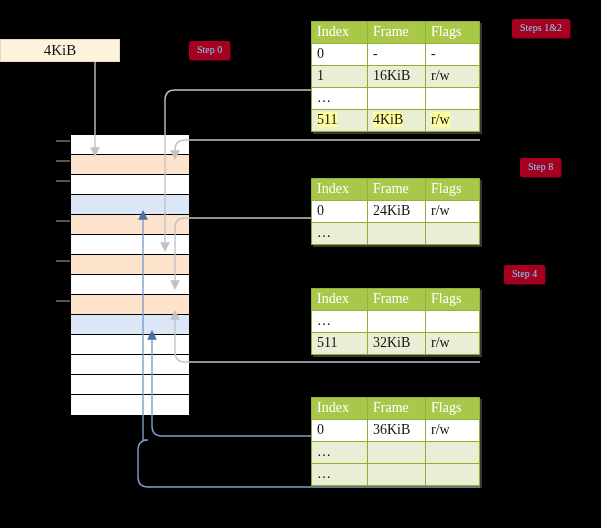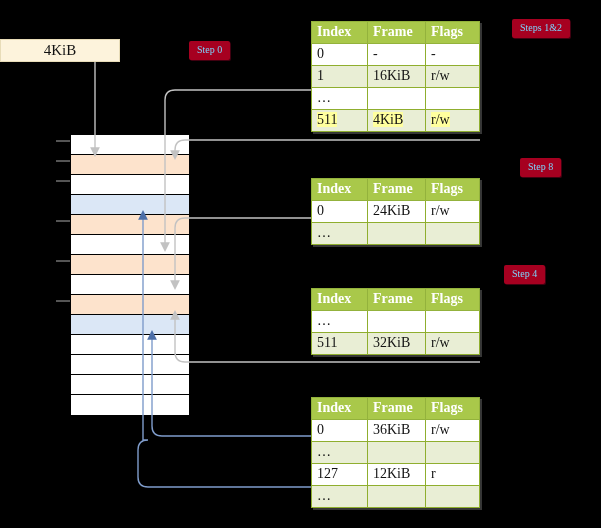--- a/index.html
+++ b/index.html
@@ -94,21 +94,21 @@
     height: 20px;
     box-sizing: border-box;
     color: #111111;
     text-align: left;
     overflow: hidden;
     white-space: nowrap;
   }
   .ptable th {
     background: #a9c84a;
     color: #ffffff;
-    font-weight: bold;
+    font-weight: normal;
     border-color: #93b23c;
   }
   .ptable td.alt { background: #e9eed5; }
   .ptable td.plain { background: #ffffff; }
   .ptable td.hl > span { background: #ffff9e; }
   .col-index { width: 56px; }
   .col-frame { width: 58px; }
   .col-flags { width: 54px; }
 
   
@@ -279,25 +279,20 @@
         <td class="plain">0</td>
         <td class="plain">36KiB</td>
         <td class="plain">r/w</td>
       </tr>
       <tr>
         <td class="alt">…</td>
         <td class="alt"></td>
         <td class="alt"></td>
       </tr>
       <tr>
-        <td class="plain">127</td>
-        <td class="plain">12KiB</td>
-        <td class="plain">r</td>
-      </tr>
-      <tr>
         <td class="alt">…</td>
         <td class="alt"></td>
         <td class="alt"></td>
       </tr>
     </tbody>
   </table>
 
 </div>
 
 </body></html>

